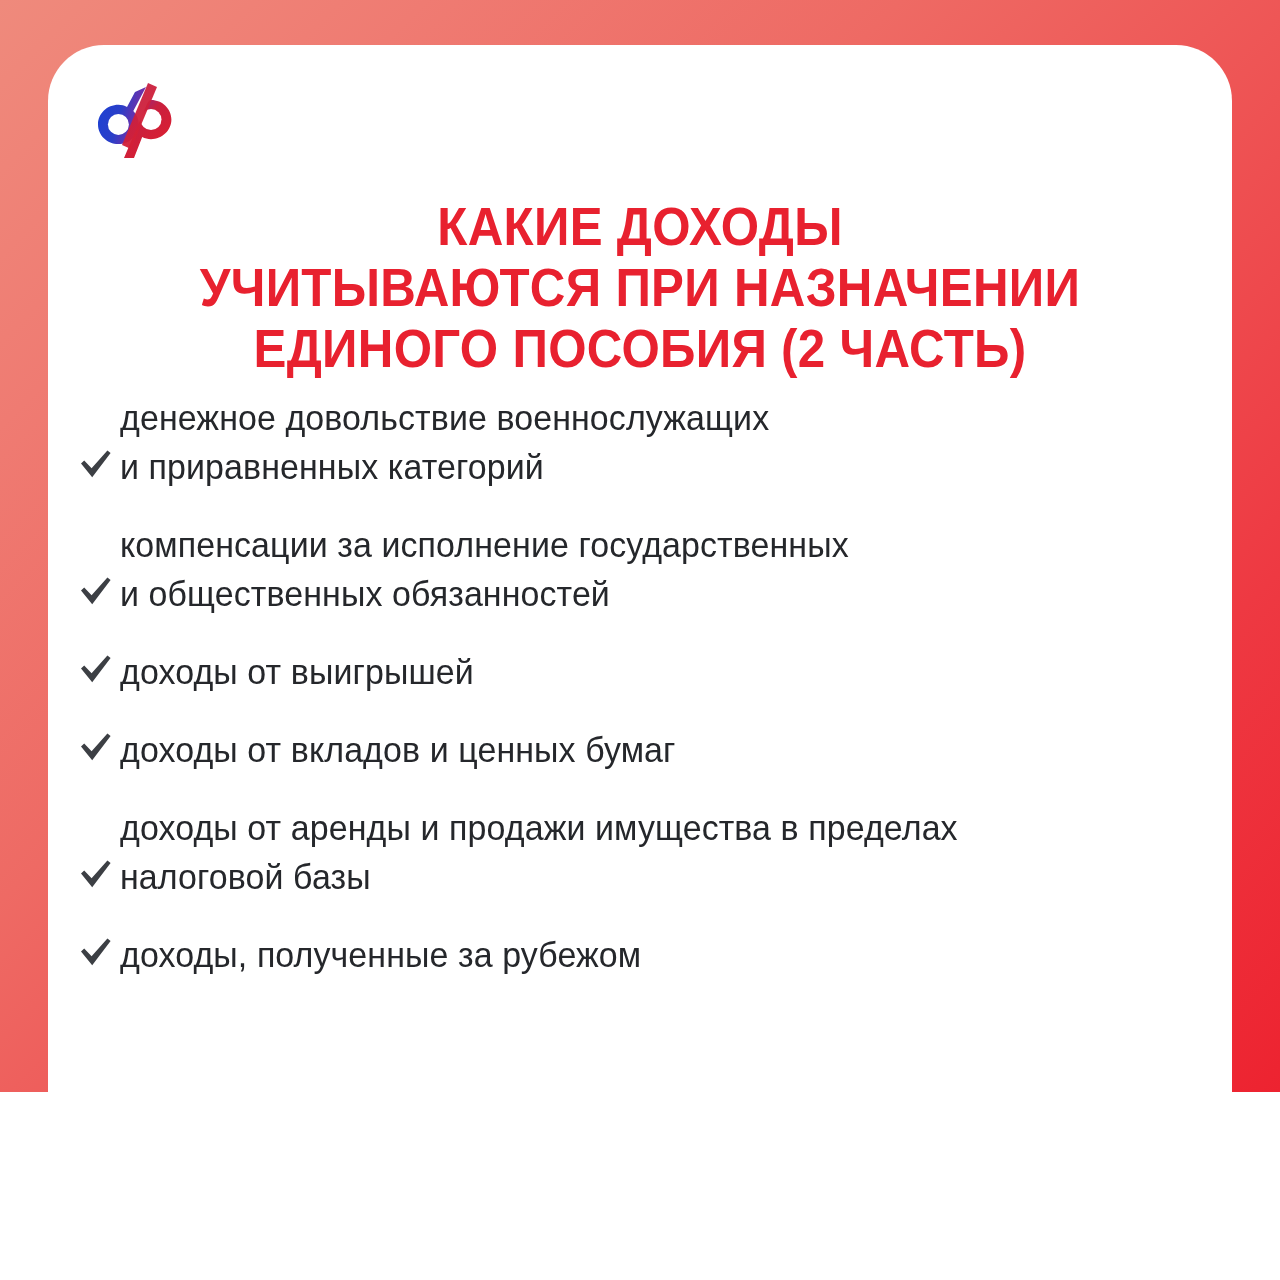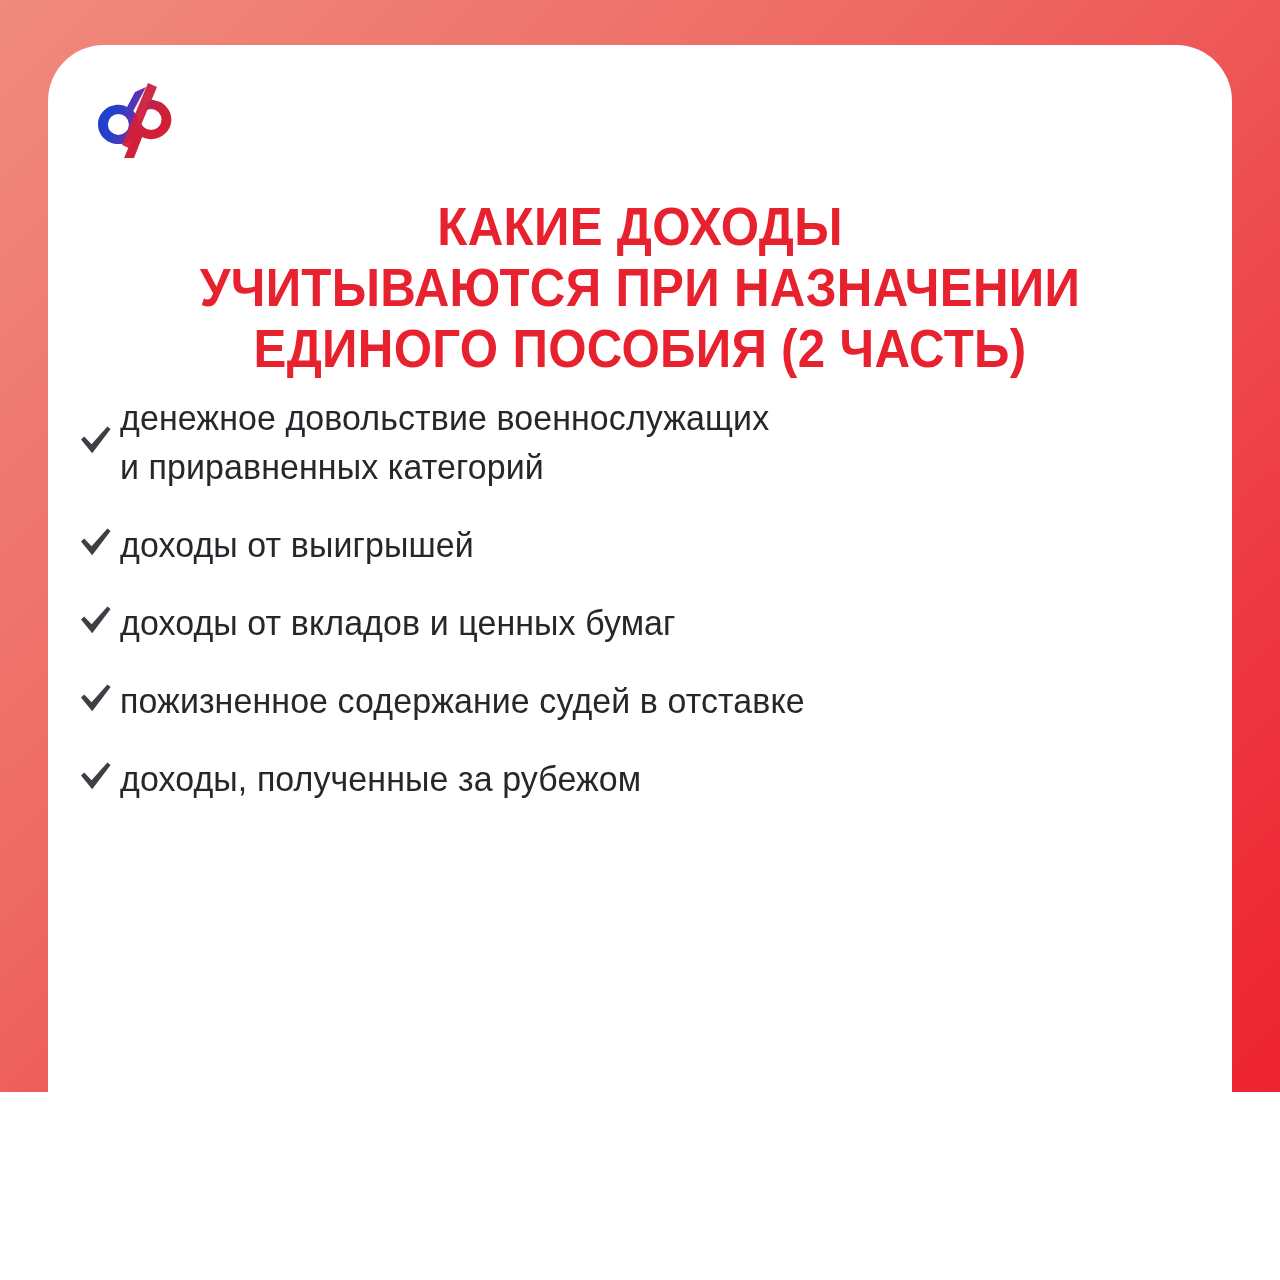--- a/index.html
+++ b/index.html
@@ -79,21 +79,21 @@
   
   .list {
     position: absolute;
     left: 24px;
     top: 348px;
     width: 1160px;
   }
 
   .list-item {
     display: flex;
-    align-items: center;
+    align-items: flex-end;
     margin-bottom: 29px;
   }
   .list-item:last-child { margin-bottom: 12px; }
 
   .check-icon {
     flex: 0 0 auto;
     width: 48px;
     height: 44px;
     margin-top: 5px;
     display: flex;
@@ -163,48 +163,58 @@
         <span class="check-icon">
           <svg viewBox="0 0 34 34" xmlns="http://www.w3.org/2000/svg" aria-hidden="true">
             <path d="M2 16.5 L5.2 13.4 L12.6 21.2 L28.4 3.4 L31.6 6.0 L13.2 30.2 Z" fill="#3c3f44"></path>
           </svg>
         </span>
         <span class="item-text">денежное довольствие военнослужащих
 и приравненных категорий</span>
       </li>
 
 
+      <li class="list-item">
+        <span class="check-icon">
+          <svg viewBox="0 0 34 34" xmlns="http://www.w3.org/2000/svg" aria-hidden="true">
+            <path d="M2 16.5 L5.2 13.4 L12.6 21.2 L28.4 3.4 L31.6 6.0 L13.2 30.2 Z" fill="#3c3f44"></path>
+          </svg>
+        </span>
+        <span class="item-text">компенсации за исполнение государственных
+и общественных обязанностей</span>
+      </li>
 
       <li class="list-item">
         <span class="check-icon">
           <svg viewBox="0 0 34 34" xmlns="http://www.w3.org/2000/svg" aria-hidden="true">
             <path d="M2 16.5 L5.2 13.4 L12.6 21.2 L28.4 3.4 L31.6 6.0 L13.2 30.2 Z" fill="#3c3f44"></path>
           </svg>
         </span>
         <span class="item-text">доходы от выигрышей</span>
       </li>
 
       <li class="list-item">
         <span class="check-icon">
           <svg viewBox="0 0 34 34" xmlns="http://www.w3.org/2000/svg" aria-hidden="true">
             <path d="M2 16.5 L5.2 13.4 L12.6 21.2 L28.4 3.4 L31.6 6.0 L13.2 30.2 Z" fill="#3c3f44"></path>
           </svg>
         </span>
         <span class="item-text">доходы от вкладов и ценных бумаг</span>
       </li>
 
-
-      <li class="list-item">
-        <span class="check-icon">
-          <svg viewBox="0 0 34 34" xmlns="http://www.w3.org/2000/svg" aria-hidden="true">
-            <path d="M2 16.5 L5.2 13.4 L12.6 21.2 L28.4 3.4 L31.6 6.0 L13.2 30.2 Z" fill="#3c3f44"></path>
-          </svg>
-        </span>
-        <span class="item-text">пожизненное содержание судей в отставке</span>
-      </li>
+      <li class="list-item">
+        <span class="check-icon">
+          <svg viewBox="0 0 34 34" xmlns="http://www.w3.org/2000/svg" aria-hidden="true">
+            <path d="M2 16.5 L5.2 13.4 L12.6 21.2 L28.4 3.4 L31.6 6.0 L13.2 30.2 Z" fill="#3c3f44"></path>
+          </svg>
+        </span>
+        <span class="item-text">доходы от аренды и продажи имущества в пределах
+налоговой базы</span>
+      </li>
+
 
       <li class="list-item">
         <span class="check-icon">
           <svg viewBox="0 0 34 34" xmlns="http://www.w3.org/2000/svg" aria-hidden="true">
             <path d="M2 16.5 L5.2 13.4 L12.6 21.2 L28.4 3.4 L31.6 6.0 L13.2 30.2 Z" fill="#3c3f44"></path>
           </svg>
         </span>
         <span class="item-text">доходы, полученные за рубежом</span>
       </li>
 

